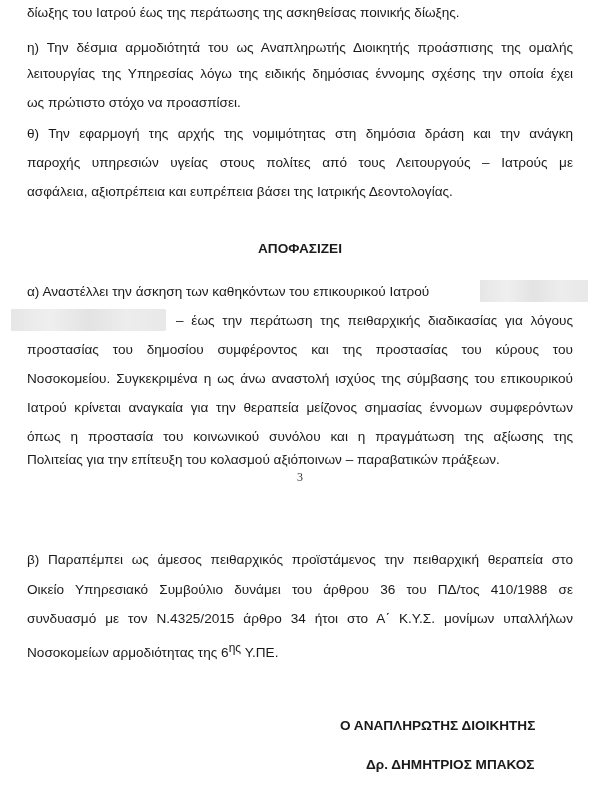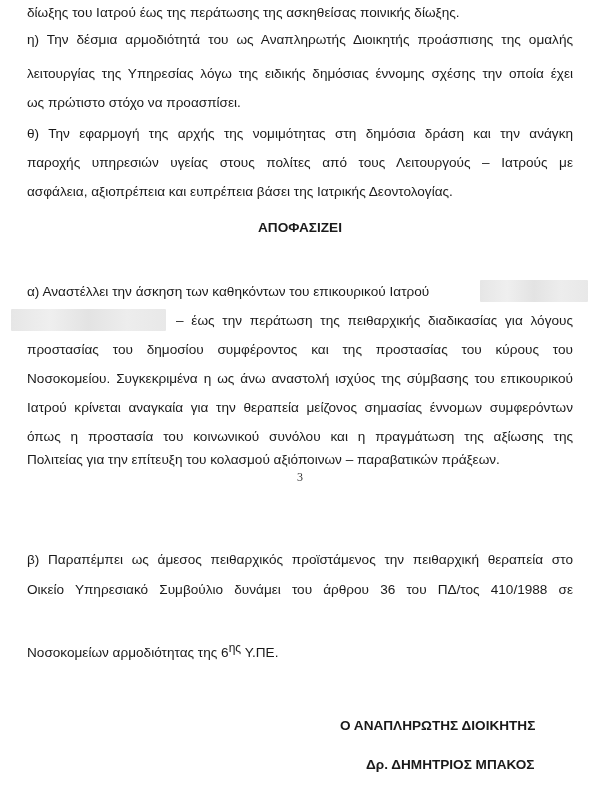--- a/index.html
+++ b/index.html
@@ -26,48 +26,49 @@
     }
     sup { font-size: 12px; vertical-align: 5px; }
   </style>
 </head>
 <body>
 
 <div class="page">
 
   <div class="line" style="top:5px;">δίωξης του Ιατρού έως της περάτωσης της ασκηθείσας ποινικής δίωξης.</div>
 
-  <div class="line justify" style="top:32px;">η) Την δέσμια αρμοδιότητά του ως Αναπληρωτής Διοικητής προάσπισης της ομαλής</div>
+  <div class="line justify" style="top:40px;">η) Την δέσμια αρμοδιότητά του ως Αναπληρωτής Διοικητής προάσπισης της ομαλής</div>
   <div class="line justify" style="top:66px;">λειτουργίας της Υπηρεσίας λόγω της ειδικής δημόσιας έννομης σχέσης την οποία έχει</div>
   <div class="line" style="top:95px;">ως πρώτιστο στόχο να προασπίσει.</div>
 
   <div class="line justify" style="top:126px;">θ) Την εφαρμογή της αρχής της νομιμότητας στη δημόσια δράση και την ανάγκη</div>
   <div class="line justify" style="top:155px;">παροχής υπηρεσιών υγείας στους πολίτες από τους Λειτουργούς – Ιατρούς με</div>
   <div class="line" style="top:184px;">ασφάλεια, αξιοπρέπεια και ευπρέπεια βάσει της Ιατρικής Δεοντολογίας.</div>
 
-  <div class="line center bold" style="top:220px; left:0; width:600px;">ΑΠΟΦΑΣΙΖΕΙ</div>
+  <div class="line center bold" style="top:241px; left:0; width:600px;">ΑΠΟΦΑΣΙΖΕΙ</div>
 
   <div class="line" style="top:284px;">
     <span>α) Αναστέλλει την άσκηση των καθηκόντων του επικουρικού Ιατρού</span>
     <span class="redact" style="position:absolute; left:453px; top:-4px; width:108px;"></span>
   </div>
   <div class="line" style="top:313px;">
     <span class="redact" style="position:absolute; left:-16px; top:-4px; width:155px;"></span>
     <span style="position:absolute; left:149px; width:397px; text-align:justify; text-align-last:justify; display:block;">– έως την περάτωση της πειθαρχικής διαδικασίας για λόγους</span>
   </div>
   <div class="line justify" style="top:371px;">Νοσοκομείου. Συγκεκριμένα η ως άνω αναστολή ισχύος της σύμβασης του επικουρικού</div>
   <div class="line justify" style="top:342px;">προστασίας του δημοσίου συμφέροντος και της προστασίας του κύρους του</div>
   <div class="line justify" style="top:400px;">Ιατρού κρίνεται αναγκαία για την θεραπεία μείζονος σημασίας έννομων συμφερόντων</div>
   <div class="line justify" style="top:429px;">όπως η προστασία του κοινωνικού συνόλου και η πραγμάτωση της αξίωσης της</div>
   <div class="line" style="top:452px;">Πολιτείας για την επίτευξη του κολασμού αξιόποινων – παραβατικών πράξεων.</div>
 
   <div class="pagenum">3</div>
 
   <div class="line justify" style="top:552px;">β)  Παραπέμπει ως άμεσος πειθαρχικός προϊστάμενος την πειθαρχική θεραπεία στο</div>
   <div class="line justify" style="top:582px;">Οικείο Υπηρεσιακό Συμβούλιο δυνάμει του άρθρου 36 του ΠΔ/τος 410/1988 σε</div>
+  <div class="line justify" style="top:611px;">συνδυασμό με τον Ν.4325/2015 άρθρο 34  ήτοι στο  Α΄  Κ.Υ.Σ.  μονίμων υπαλλήλων</div>
   <div class="line" style="top:640px;">
     <span>Νοσοκομείων αρμοδιότητας της 6</span><sup>ης</sup><span> Υ.ΠΕ.</span>
   </div>
 
   <div class="line bold" style="top:718px; left:340px; width:220px;">Ο ΑΝΑΠΛΗΡΩΤΗΣ ΔΙΟΙΚΗΤΗΣ</div>
   <div class="line bold" style="top:757px; left:366px; width:220px;">Δρ.  ΔΗΜΗΤΡΙΟΣ  ΜΠΑΚΟΣ</div>
 
 </div>
 
 </body></html>

